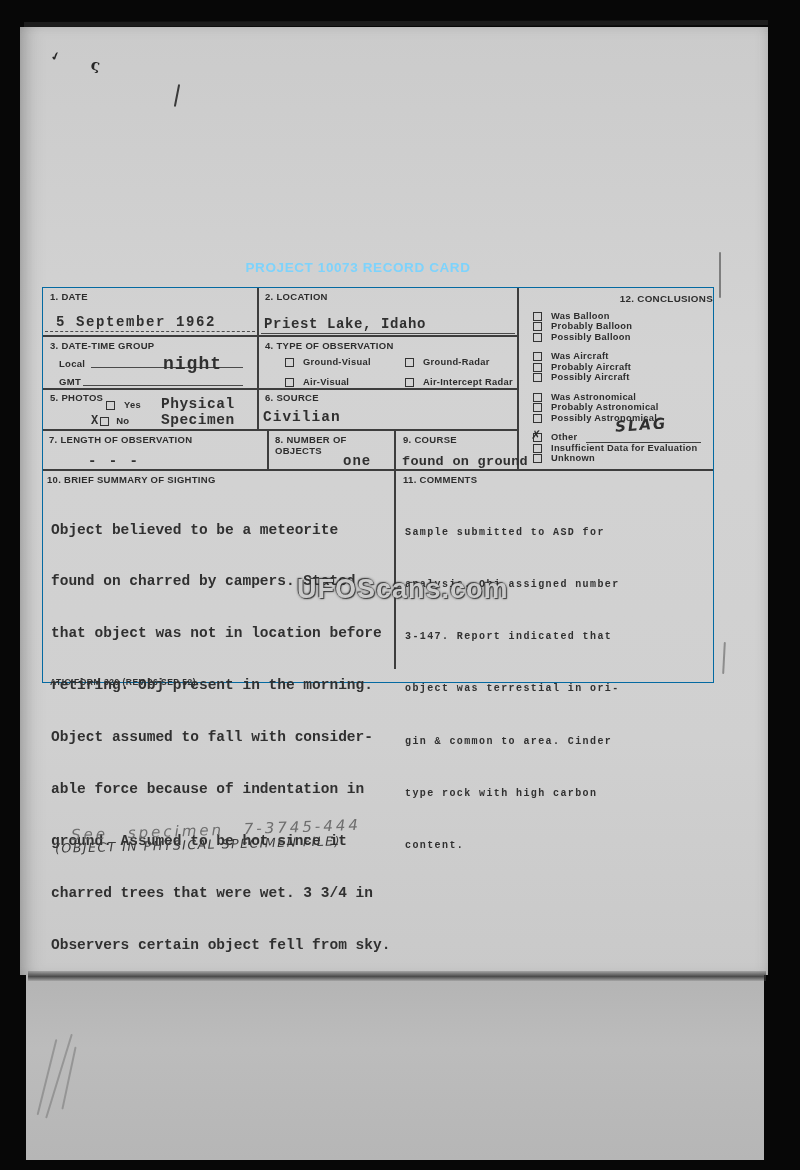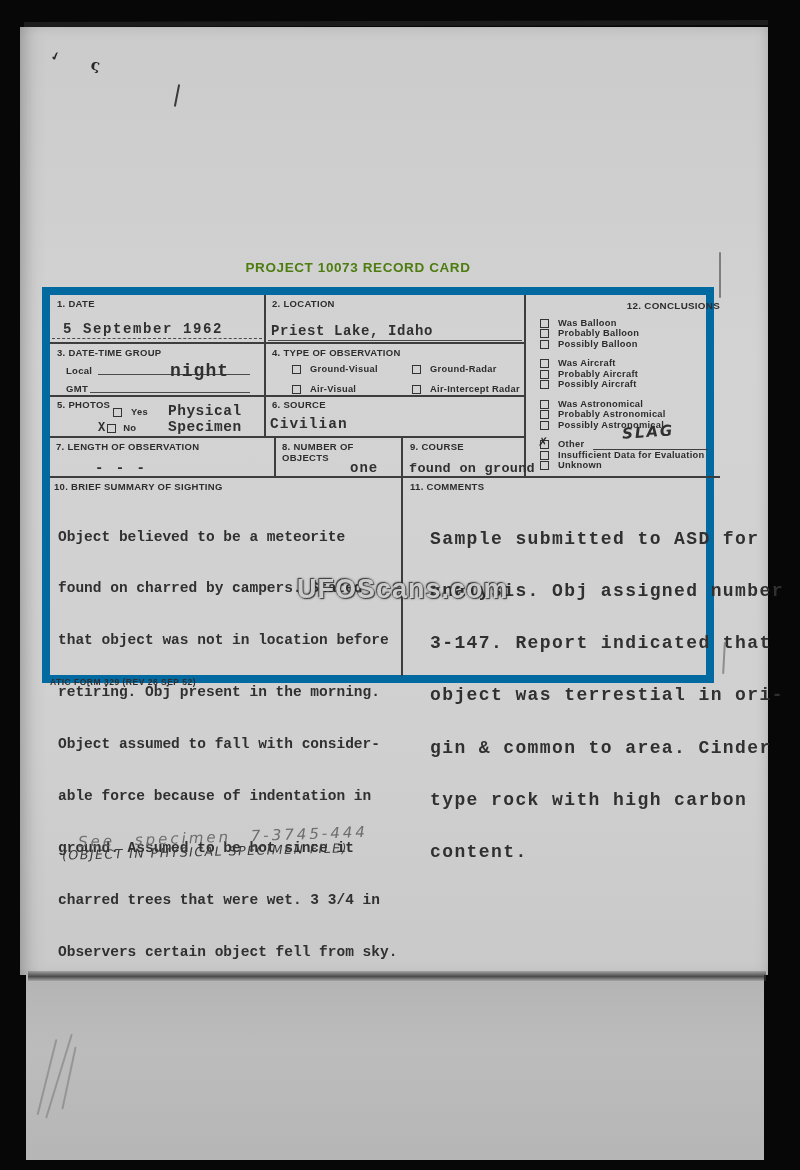--- a/index.html
+++ b/index.html
@@ -16,21 +16,21 @@
     box-shadow:inset 14px 0 20px -12px rgba(70,70,70,.5), inset -6px 0 14px -8px rgba(90,90,90,.4);
   }
   .paper-bottom{
     left:26px;top:975px;width:738px;height:185px;
     background:linear-gradient(180deg,#b4b4b4 0%,#bcbcbc 40%,#b6b6b6 100%);
   }
   .paper-edge-line{left:24px;top:21px;width:744px;height:5px;background:rgba(45,45,45,.55);transform:rotate(-.15deg);}
   .sheet-shadow{left:28px;top:971px;width:738px;height:10px;
     background:linear-gradient(180deg,rgba(90,90,90,.3),rgba(50,50,50,.8) 55%,rgba(120,120,120,.25));}
   
-  .card{left:42px;top:287px;width:672px;height:396px;border:8px solid #0369a1;background:transparent;}
+  .card{left:42px;top:287px;width:672px;height:396px;border:1px solid #0369a1;background:transparent;}
   .cell{position:absolute;box-sizing:border-box;}
   .br{border-right:2px solid #3d3d3d;}
   .bb{border-bottom:2px solid #3d3d3d;}
   .label{font:bold 9.5px/1.15 "Liberation Sans",sans-serif;color:#2d2d2d;letter-spacing:.3px;}
   .typed{font-family:"Liberation Mono","DejaVu Sans Mono",monospace;font-weight:bold;color:#303030;}
   .cbox{display:inline-block;width:7px;height:7px;border:1.4px solid #333;vertical-align:-1px;position:relative;background:transparent;}
   .rule{position:absolute;border-bottom:1.6px solid #4a4a4a;}
   .dashrule{position:absolute;border-bottom:1.6px dashed #4a4a4a;}
   
   .conc-row{display:flex;align-items:center;gap:9px;height:10.5px;}
@@ -59,21 +59,21 @@
 
 <span class="abs mark" style="left:51px;top:50px;font:bold 11px 'DejaVu Sans',sans-serif;transform:rotate(-18deg);">✔</span>
 <span class="abs mark" style="left:91px;top:56px;font:bold 15px 'DejaVu Serif',serif;transform:rotate(8deg);">ς</span>
 <div class="abs stroke" style="left:176px;top:84px;width:2px;height:23px;transform:rotate(11deg);"></div>
 <div class="abs stroke" style="left:719px;top:252px;width:1.5px;height:46px;opacity:.55;"></div>
 <div class="abs stroke" style="left:723px;top:642px;width:1.5px;height:32px;opacity:.45;transform:rotate(3deg);"></div>
 <div class="abs crease" style="left:46px;top:1038px;height:78px;transform:rotate(14deg);"></div>
 <div class="abs crease" style="left:58px;top:1032px;height:88px;transform:rotate(17deg);"></div>
 <div class="abs crease" style="left:68px;top:1046px;height:64px;transform:rotate(12deg);"></div>
 
-<div class="abs" style="left:42px;top:260px;width:660px;text-align:center;transform:translateX(-14px);font:bold 13.5px 'Liberation Sans',sans-serif;letter-spacing:.6px;color:#4d7c0f;">PROJECT 10073 RECORD CARD</div>
+<div class="abs" style="left:42px;top:260px;width:660px;text-align:center;transform:translateX(-14px);font:bold 13.5px 'Liberation Sans',sans-serif;letter-spacing:.6px;color:#7dd3fc;">PROJECT 10073 RECORD CARD</div>
 
 <div class="abs card">
 
   <div class="cell br bb" style="left:0;top:0;width:216px;height:49px;">
     <div class="label" style="padding:4px 0 0 7px;">1. DATE</div>
     <div class="typed" style="position:absolute;left:13px;top:26px;font-size:14px;letter-spacing:1.6px;">5 September 1962</div>
     <div class="dashrule" style="left:2px;top:43px;width:210px;"></div>
   </div>
 
   <div class="cell br bb" style="left:216px;top:0;width:260px;height:49px;">
@@ -220,21 +220,21 @@
       <div>ground. Assumed to be hot since it</div>
       <div>charred trees that were wet. 3 3/4 in</div>
       <div>Observers certain object fell from sky.</div>
     </div>
     <div class="hand" style="position:absolute;left:28px;top:350px;font:italic 15px 'DejaVu Sans',sans-serif;color:#6e6e6e;letter-spacing:3px;word-spacing:12px;white-space:nowrap;transform:rotate(-2deg);">See specimen 7-3745-444</div>
     <div class="hand" style="position:absolute;left:12px;top:366px;font:italic 12.5px 'DejaVu Sans',sans-serif;color:#3a3a3a;letter-spacing:1.5px;white-space:nowrap;transform:rotate(-1.5deg);">(OBJECT IN PHYSICAL SPECIMEN FILE)</div>
   </div>
 
   <div class="cell" style="left:353px;top:183px;width:317px;height:198px;">
     <div class="label" style="padding:4px 0 0 7px;">11. COMMENTS</div>
-    <div class="typed" style="position:absolute;left:27px;top:18px;font-size:18px;line-height:17.4px;letter-spacing:1.4px;white-space:pre;">
+    <div class="typed" style="position:absolute;left:9px;top:18px;font-size:10px;line-height:17.4px;letter-spacing:1.4px;white-space:pre;">
       <div>Sample submitted to ASD for</div>
       <div>analysis. Obj assigned number</div>
       <div>3-147. Report indicated that</div>
       <div>object was terrestial in ori-</div>
       <div>gin &amp; common to area. Cinder</div>
       <div>type rock with high carbon</div>
       <div>content.</div>
     </div>
   </div>
 </div>

